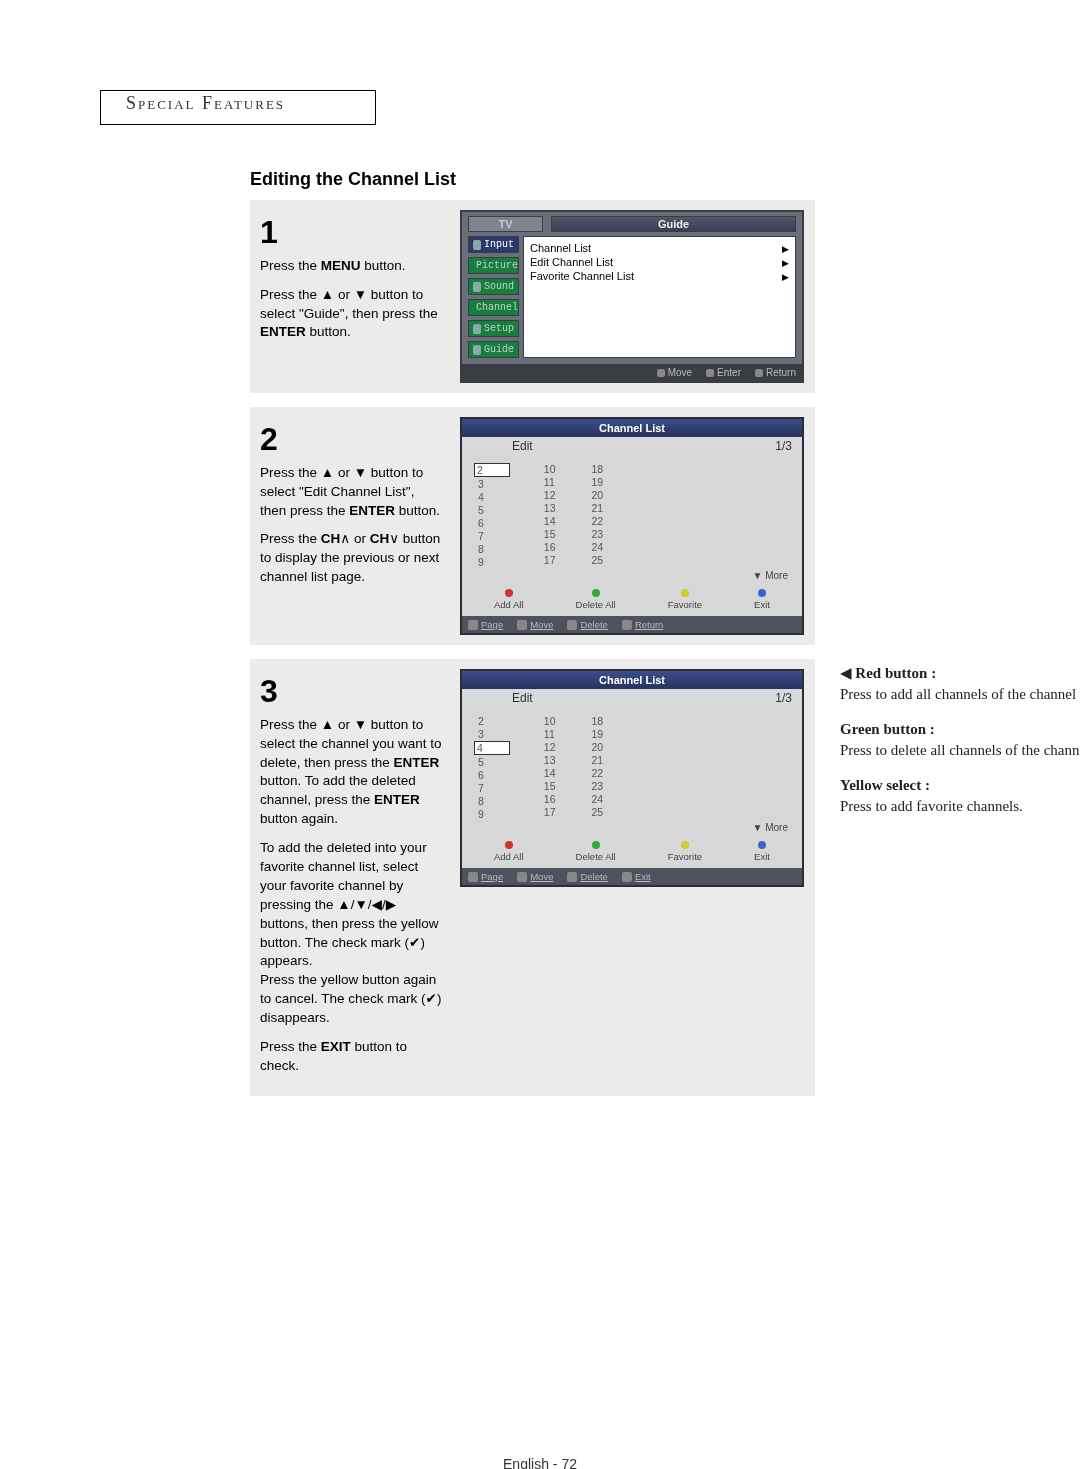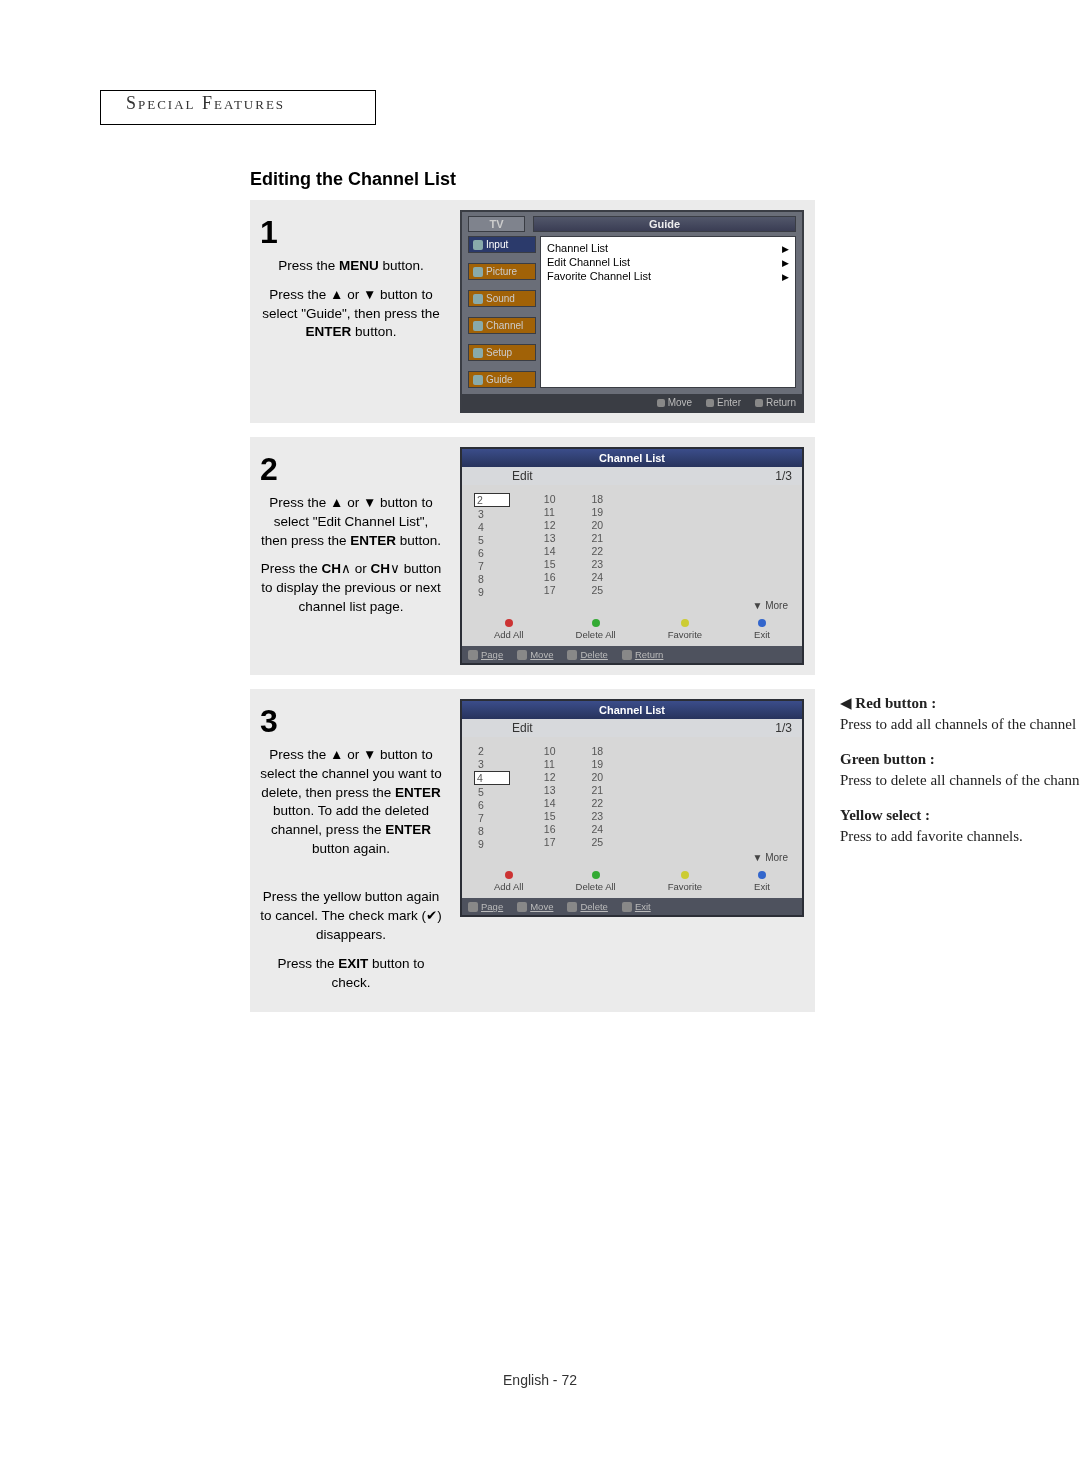--- a/index.html
+++ b/index.html
@@ -45,21 +45,21 @@
   .step-text {
     width: 190px;
     font-size: 13.5px;
     line-height: 1.4;
   }
   .step-num {
     font-size: 32px;
     font-weight: 900;
     margin-bottom: 2px;
   }
-  .step-text p { margin: 0 8px 10px 0; text-align: center; }
+  .step-text p { margin: 0 8px 10px 0; }
   .bold { font-weight: bold; }
   .osd {
     background: #6a6e78;
     width: 340px;
     border: 2px solid #3a3d44;
     position: relative;
     font-size: 11px;
     color: #ddd;
   }
   
@@ -68,36 +68,36 @@
     align-items: center;
     padding: 4px 6px 2px 6px;
   }
   .osd1-tv {
     flex: 0 0 55px;
     text-align: center;
     background: #7f838d;
     color: #ccc;
     font-weight: bold;
     border: 1px solid #3a3d44;
-    padding: 1px 0;
+    padding: 1px 9px;
   }
   .osd1-title {
     flex: 1;
     margin-left: 8px;
     text-align: center;
     font-weight: bold;
     color: #eee;
     background: linear-gradient(#52576a,#3a3d54);
     border: 1px solid #3a3d44;
     padding: 1px 0;
   }
   .osd1-body { display: flex; padding: 2px 6px 6px 6px; gap: 4px; }
-  .osd1-side { width: 68px; display: flex; flex-direction: column; gap: 10px; }
+  .osd1-side { width: 51px; display: flex; flex-direction: column; gap: 4px; font-family: Liberation Mono, monospace; }
   .side-item {
-    background: #a16207;
+    background: #15803d;
     border: 1px solid #3a3d44;
     color: #ccc;
     padding: 2px 4px;
     font-size: 10px;
     display: flex;
     align-items: center;
     gap: 3px;
   }
   .side-item.sel { background: #2b3a6b; color: #fff; }
   .side-icon { width: 10px; height: 10px; background: #8aa; border-radius: 2px; display:inline-block;}
@@ -341,21 +341,21 @@
       </div>
     </div>
   </div>
 
   
   <div class="rel">
     <div class="step-block" style="align-items:flex-start;">
       <div class="step-text">
         <div class="step-num">3</div>
         <p><span>Press the ▲ or ▼ button to select the channel you want to delete, then press the </span><span class="bold">ENTER</span><span> button. To add the deleted channel, press the </span><span class="bold">ENTER</span><span> button again.</span></p>
-        <p><br><span>Press the yellow button again to cancel. The check mark (✔) disappears.</span></p>
+        <p><span>To add the deleted into your favorite channel list, select your favorite channel by pressing the ▲/▼/◀/▶ buttons, then press the yellow button. The check mark (✔) appears.</span><br><span>Press the yellow button again to cancel. The check mark (✔) disappears.</span></p>
         <p><span>Press the </span><span class="bold">EXIT</span><span> button to check.</span></p>
       </div>
       <div class="osd2">
         <div class="osd2-title">Channel List</div>
         <div class="osd2-sub">
           <span style="margin-left:40px">Edit</span>
           <span>1/3</span>
         </div>
         <div class="osd2-grid">
           <div class="osd2-col">

